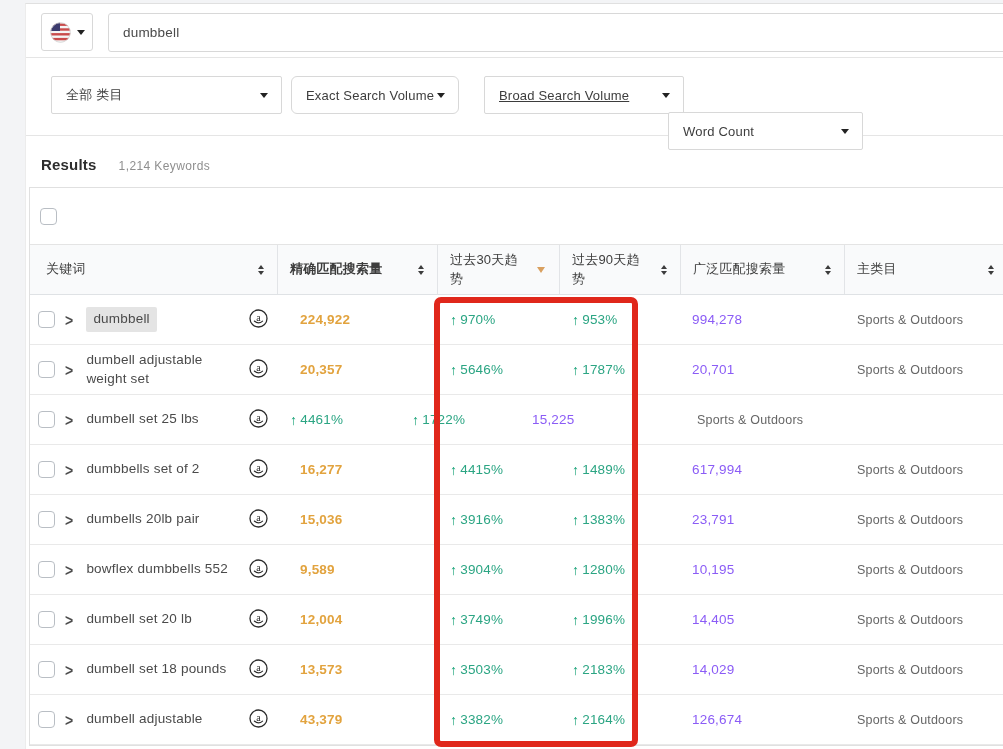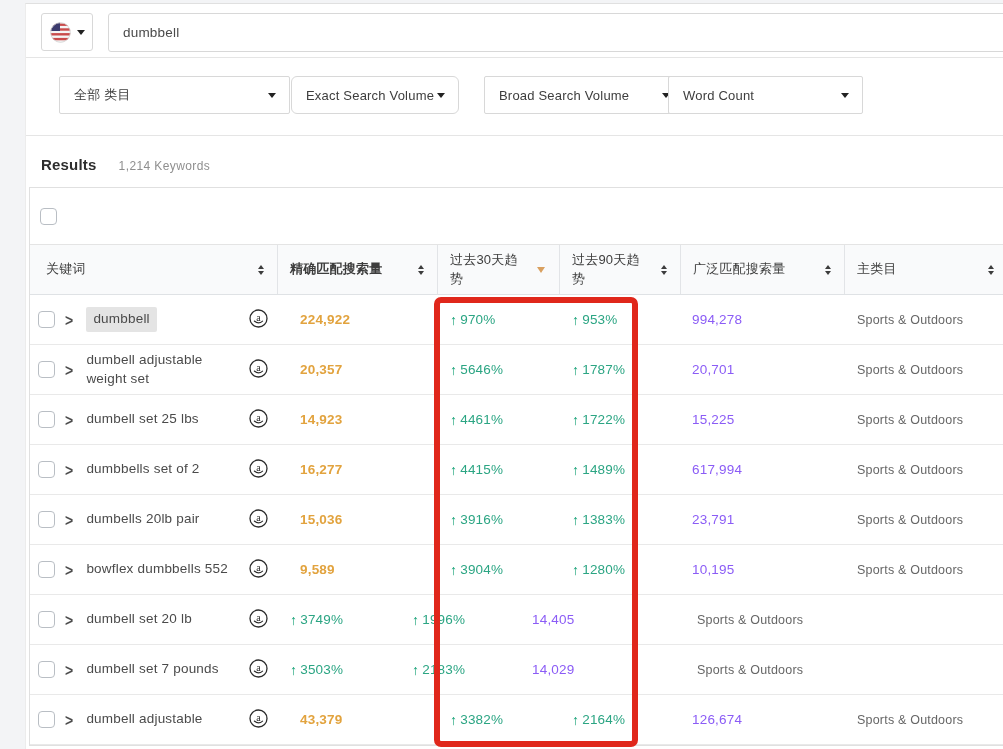--- a/index.html
+++ b/index.html
@@ -20,24 +20,24 @@
     border:1px solid #d8d8d8; border-radius:3px; padding-left:14px;
     font-size:13.5px; color:#4a4a4a; outline:none;
     font-family:"Liberation Sans","DejaVu Sans",sans-serif; letter-spacing:.2px; }
 
   
   .filter-sec { position:relative; height:78px; border-bottom:1px solid #e5e5e5; }
   .dd { position:absolute; top:18px; height:38px; border:1px solid #d8d8d8; border-radius:2px;
     background:#fff; display:flex; align-items:center; padding-left:14px;
     font-size:13px; color:#3d3d3d; cursor:pointer; }
   .dd .caret { position:absolute; right:13px; }
-  .dd1 { left:33px;  width:231px;text-align:right; }
+  .dd1 { left:25px;  width:231px;text-align:right; }
   .dd2 { left:265px; width:168px;border-radius:6px; }
-  .dd3 { left:458px; width:200px; }
-  .dd4 { left:642px; width:195px; }
+  .dd3 { left:458px; width:200px;text-decoration:underline; }
+  .dd4 { left:642px; width:195px;margin-top:36px; }
 
   
   .results-line { height:51px; padding:20px 0 0 15px; display:flex; align-items:baseline; }
   .results-title { font-size:15px; font-weight:bold; color:#2d2d2d; }
   .results-count { font-size:12px; color:#8f8f8f; margin-left:22px; letter-spacing:.4px; }
 
   
   .table-box { position:relative; margin-left:3px; width:992px;
     border:1px solid #e0e0e0; background:#fff; }
   .selectall-row { height:57px; display:flex; align-items:center; padding-left:10px;
@@ -235,21 +235,20 @@
           <div class="cell kw-cell c0">
             <span class="cbx"></span>
             <span class="chev">&gt;</span>
             <span class="kw-text">dumbell set 25 lbs</span>
             <span class="amz"><svg width="19" height="19" viewBox="0 0 19 19">
                 <circle cx="9.5" cy="9.5" r="8.5" fill="none" stroke="#2b2b2b" stroke-width="1.3"></circle>
                 <text x="9.5" y="11.6" text-anchor="middle" font-size="10" font-family="Liberation Serif,serif" fill="#2b2b2b">a</text>
                 <path d="M5.3 12 Q9.5 15.6 13.6 12.1" fill="none" stroke="#2b2b2b" stroke-width="1.1" stroke-linecap="round"></path>
               </svg></span>
           </div>
-          <div class="cell exact-cell c1">14,923</div>
           <div class="cell trend-cell c2">
             <span class="t-arrow">↑</span>
             <span>4461%</span>
           </div>
           <div class="cell trend-cell c3">
             <span class="t-arrow">↑</span>
             <span>1722%</span>
           </div>
           <div class="cell broad-cell c4">15,225</div>
           <div class="cell cat-cell c5">Sports &amp; Outdoors</div>
@@ -327,42 +326,44 @@
           <div class="cell kw-cell c0">
             <span class="cbx"></span>
             <span class="chev">&gt;</span>
             <span class="kw-text">dumbell set 20 lb</span>
             <span class="amz"><svg width="19" height="19" viewBox="0 0 19 19">
                 <circle cx="9.5" cy="9.5" r="8.5" fill="none" stroke="#2b2b2b" stroke-width="1.3"></circle>
                 <text x="9.5" y="11.6" text-anchor="middle" font-size="10" font-family="Liberation Serif,serif" fill="#2b2b2b">a</text>
                 <path d="M5.3 12 Q9.5 15.6 13.6 12.1" fill="none" stroke="#2b2b2b" stroke-width="1.1" stroke-linecap="round"></path>
               </svg></span>
           </div>
+          <div class="cell exact-cell c1">12,004</div>
           <div class="cell trend-cell c2">
             <span class="t-arrow">↑</span>
             <span>3749%</span>
           </div>
           <div class="cell trend-cell c3">
             <span class="t-arrow">↑</span>
             <span>1996%</span>
           </div>
           <div class="cell broad-cell c4">14,405</div>
           <div class="cell cat-cell c5">Sports &amp; Outdoors</div>
         </div>
         <div class="t-row">
           <div class="cell kw-cell c0">
             <span class="cbx"></span>
             <span class="chev">&gt;</span>
-            <span class="kw-text">dumbell set 7 pounds</span>
-            <span class="amz"><svg width="19" height="19" viewBox="0 0 19 19">
-                <circle cx="9.5" cy="9.5" r="8.5" fill="none" stroke="#2b2b2b" stroke-width="1.3"></circle>
-                <text x="9.5" y="11.6" text-anchor="middle" font-size="10" font-family="Liberation Serif,serif" fill="#2b2b2b">a</text>
-                <path d="M5.3 12 Q9.5 15.6 13.6 12.1" fill="none" stroke="#2b2b2b" stroke-width="1.1" stroke-linecap="round"></path>
-              </svg></span>
-          </div>
+            <span class="kw-text">dumbell set 18 pounds</span>
+            <span class="amz"><svg width="19" height="19" viewBox="0 0 19 19">
+                <circle cx="9.5" cy="9.5" r="8.5" fill="none" stroke="#2b2b2b" stroke-width="1.3"></circle>
+                <text x="9.5" y="11.6" text-anchor="middle" font-size="10" font-family="Liberation Serif,serif" fill="#2b2b2b">a</text>
+                <path d="M5.3 12 Q9.5 15.6 13.6 12.1" fill="none" stroke="#2b2b2b" stroke-width="1.1" stroke-linecap="round"></path>
+              </svg></span>
+          </div>
+          <div class="cell exact-cell c1">13,573</div>
           <div class="cell trend-cell c2">
             <span class="t-arrow">↑</span>
             <span>3503%</span>
           </div>
           <div class="cell trend-cell c3">
             <span class="t-arrow">↑</span>
             <span>2183%</span>
           </div>
           <div class="cell broad-cell c4">14,029</div>
           <div class="cell cat-cell c5">Sports &amp; Outdoors</div>

